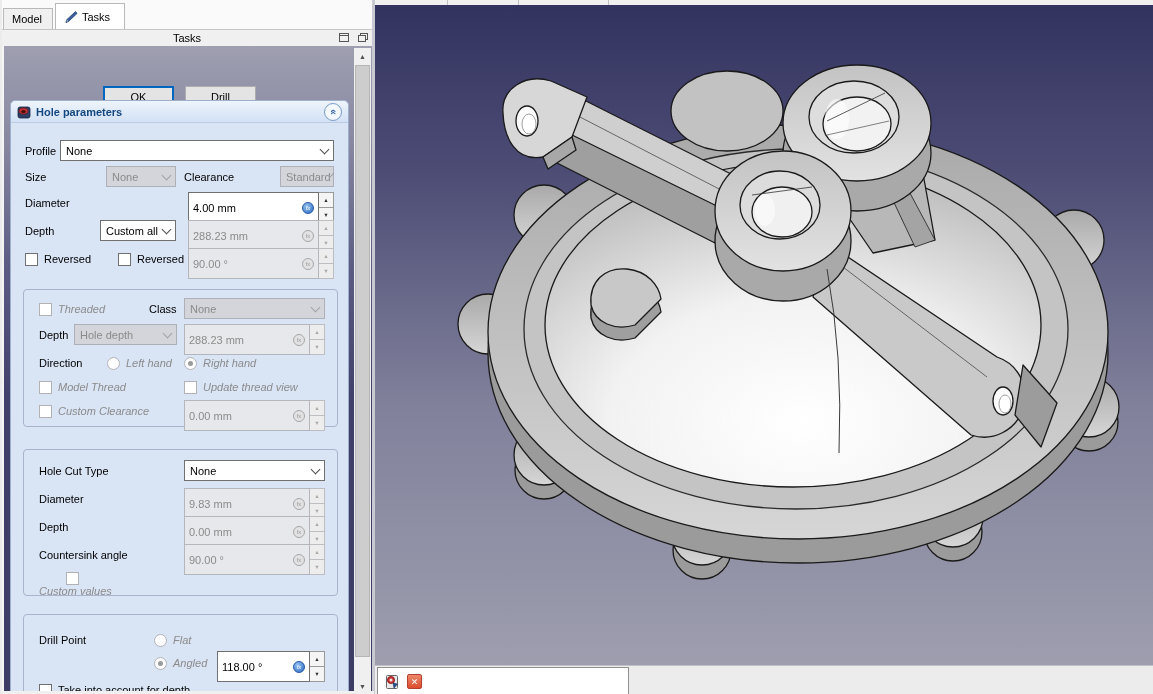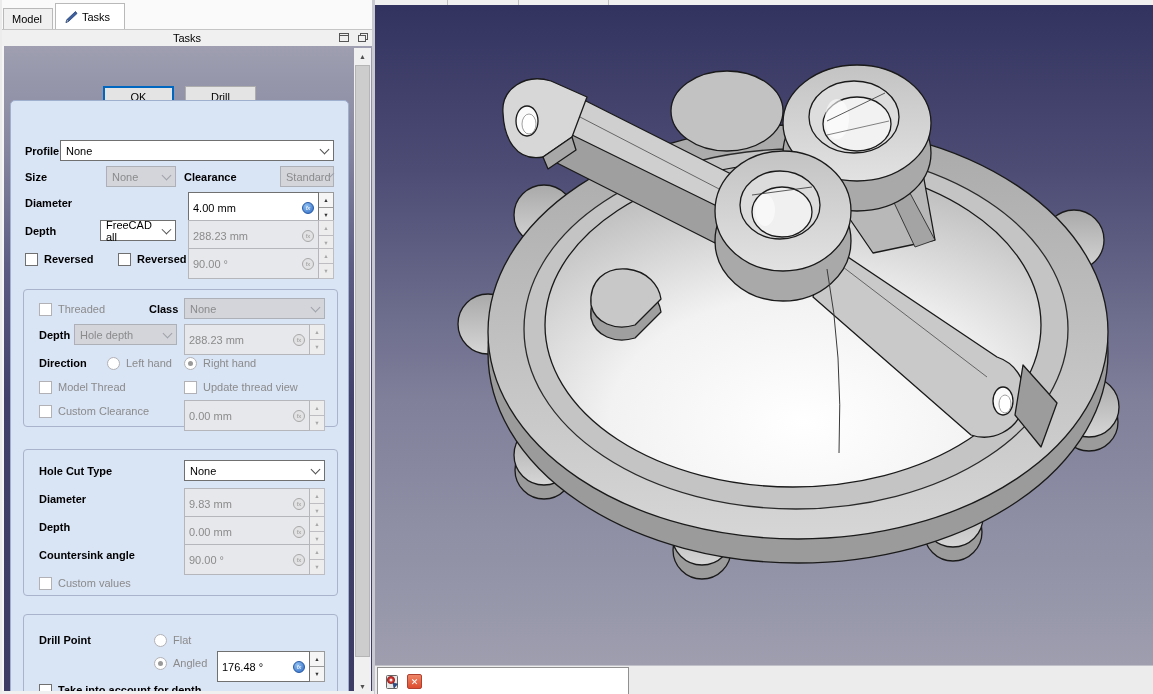--- a/index.html
+++ b/index.html
@@ -18,22 +18,22 @@
   .btn{position:absolute;top:16px;width:71px;height:22px;background:#e4e4e4;border:1px solid #adadad;font-family:inherit;font-size:11px;display:flex;align-items:center;justify-content:center;box-sizing:border-box;margin-top:24px;}
   .btn.ok{left:99px;border:2px solid #0067c0;}
   .btn.cancel{left:181px;}
   
   .hpanel{position:absolute;left:6px;top:54px;width:339px;height:660px;background:#d9e4f5;border:1px solid #9fb0ce;border-radius:5px;box-sizing:border-box;}
   .hheader{position:absolute;left:0;top:0;right:0;height:22px;background:linear-gradient(#eef4fc,#d2e1f5);border-bottom:1px solid #bccbe2;border-radius:5px 5px 0 0;display:flex;align-items:center;padding:0 6px;gap:5px;box-sizing:border-box;}
   .htitle{font-weight:bold;color:#14477f;}
   .collapse{margin-left:auto;width:16px;height:16px;border:1px solid #7a9cc6;border-radius:50%;background:#f4f8ff;color:#2f5d9e;font-weight:bold;display:flex;align-items:center;justify-content:center;}
   .collapse span{display:inline-block;transform:rotate(90deg);font-size:10px;line-height:1;}
   .r{position:absolute;height:22px;display:flex;align-items:center;}
-  .lbl{color:#000;white-space:nowrap;font-weight:bold;}
-  .dis{color:#8b8b8b;}
+  .lbl{color:#000;white-space:nowrap;}
+  .dis{color:#8b8b8b;font-style:italic;}
   .combo{height:21px;background:#fff;border:1px solid #707070;display:flex;align-items:center;padding:0 5px;box-sizing:border-box;position:absolute;}
   .combo .chev{margin-left:auto;width:6px;height:6px;border-right:1.5px solid #505050;border-bottom:1.5px solid #505050;transform:rotate(45deg);margin-top:-3px;}
   .combo.off{background:#d3d5db;border-color:#aeb0b8;color:#8b8b8b;}
   .combo.off .chev{border-color:#a0a2aa;}
   .spin{position:absolute;height:31px;display:flex;}
   .sfield{flex:1;background:#fff;border:1px solid #707070;display:flex;align-items:center;padding:0 4px;box-sizing:border-box;gap:3px;}
   .sfield .val{white-space:nowrap;}
   .fx{margin-left:auto;width:12px;height:12px;border-radius:50%;background:radial-gradient(circle at 35% 30%,#8fc0f0,#2f6bc4);border:1px solid #2458a8;color:#fff;font-size:6px;font-style:italic;display:flex;align-items:center;justify-content:center;box-sizing:border-box;}
   .sbtns{width:15px;display:flex;flex-direction:column;}
   .sb{flex:1;background:#f5f5f5;border:1px solid #9a9a9a;border-left:none;font-size:5.5px;color:#333;display:flex;align-items:center;justify-content:center;box-sizing:border-box;}
@@ -101,20 +101,31 @@
         </span>
       </span>
     </div>
 
     <div class="content">
 
       <button class="btn ok">OK</button>
       <button class="btn cancel">Drill</button>
 
       <div class="hpanel">
+        <div class="hheader">
+          <svg width="14" height="14" viewBox="0 0 14 14">
+            <rect x="1" y="2" width="12" height="11" rx="2" fill="#2c3e66" stroke="#1a2742" stroke-width="0.8"></rect>
+            <ellipse cx="6.5" cy="6" rx="4.5" ry="3" fill="#c23333" stroke="#7a1515" stroke-width="0.7"></ellipse>
+            <ellipse cx="6.5" cy="6.4" rx="2.4" ry="1.5" fill="#4a0d0d"></ellipse>
+          </svg>
+          <span class="htitle">Hole parameters</span>
+          <span class="collapse">
+              <span>«</span>
+            </span>
+        </div>
 
         <div class="r" style="left:14px;top:39px;right:6px;">
           <span class="lbl">Profile</span>
         </div>
         <div class="combo" style="left:49px;top:39px;width:274px;">
           <span>None</span>
             <span class="chev"></span>
         </div>
 
         <div class="r" style="left:14px;top:65px;">
@@ -143,21 +154,21 @@
           <span class="sbtns">
               <span class="sb top">▲</span>
               <span class="sb">▼</span>
             </span>
         </div>
 
         <div class="r" style="left:14px;top:119px;">
             <span class="lbl">Depth</span>
           </div>
         <div class="combo" style="left:89px;top:119px;width:76px;">
-          <span>FreeCAD all</span>
+          <span>Custom all</span>
             <span class="chev"></span>
         </div>
         <div class="spin off" style="left:177px;top:119px;width:146px;">
           <span class="sfield">
               <span class="val">288.23 mm</span>
             <span class="fx">fx</span>
             </span>
           <span class="sbtns">
               <span class="sb top">▲</span>
               <span class="sb">▼</span>
@@ -291,41 +302,41 @@
           <div class="spin off" style="left:160px;top:94px;width:141px;">
             <span class="sfield">
                 <span class="val">90.00 °</span>
               <span class="fx">fx</span>
               </span>
             <span class="sbtns">
                 <span class="sb top">▲</span>
                 <span class="sb">▼</span>
               </span>
           </div>
-          <div class="r" style="left:15px;top:122px;">
+          <div class="r" style="left:15px;top:122px;flex-direction:column;">
             <span class="cb off"></span>
             <span class="dis">Custom values</span>
           </div>
         </div>
 
         <div class="grp" style="left:12px;top:513px;width:315px;height:170px;">
           <div class="r" style="left:15px;top:14px;">
               <span class="lbl">Drill Point</span>
             </div>
           <div class="r" style="left:130px;top:14px;">
             <span class="radio off"></span>
             <span class="dis">Flat</span>
           </div>
           <div class="r" style="left:130px;top:37px;">
             <span class="radio off sel"></span>
             <span class="dis">Angled</span>
           </div>
           <div class="spin" style="left:193px;top:36px;width:108px;">
             <span class="sfield">
-                <span class="val">176.48 °</span>
+                <span class="val">118.00 °</span>
               <span class="fx">fx</span>
               </span>
             <span class="sbtns">
                 <span class="sb top">▲</span>
                 <span class="sb">▼</span>
               </span>
           </div>
           <div class="r" style="left:15px;top:64px;">
             <span class="cb"></span>
             <span class="lbl">Take into account for depth</span>

